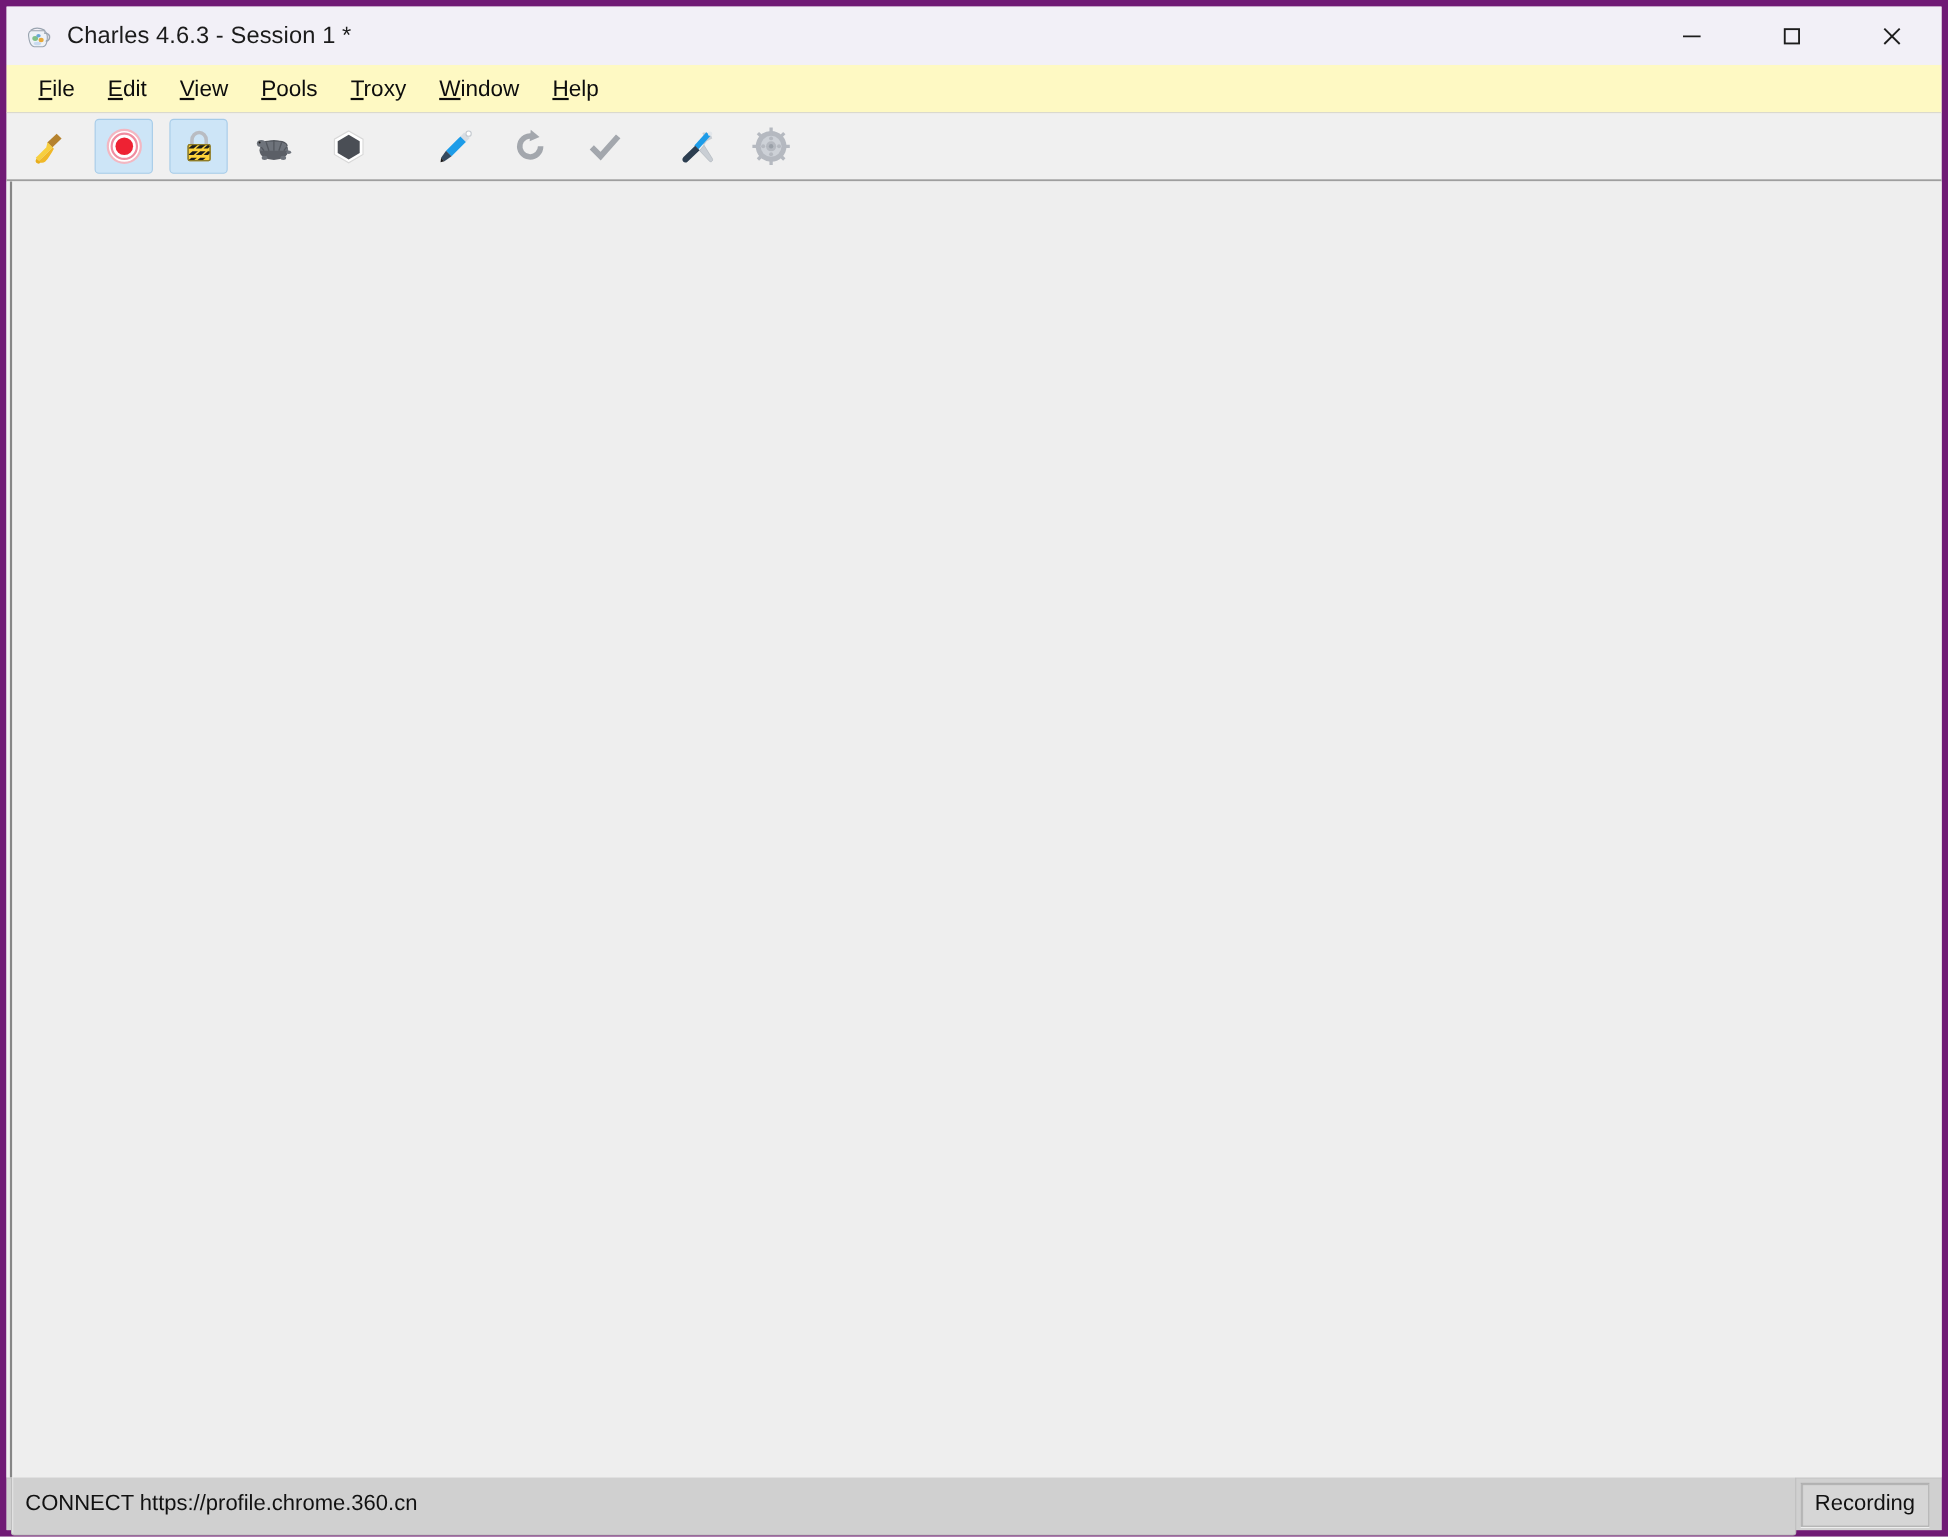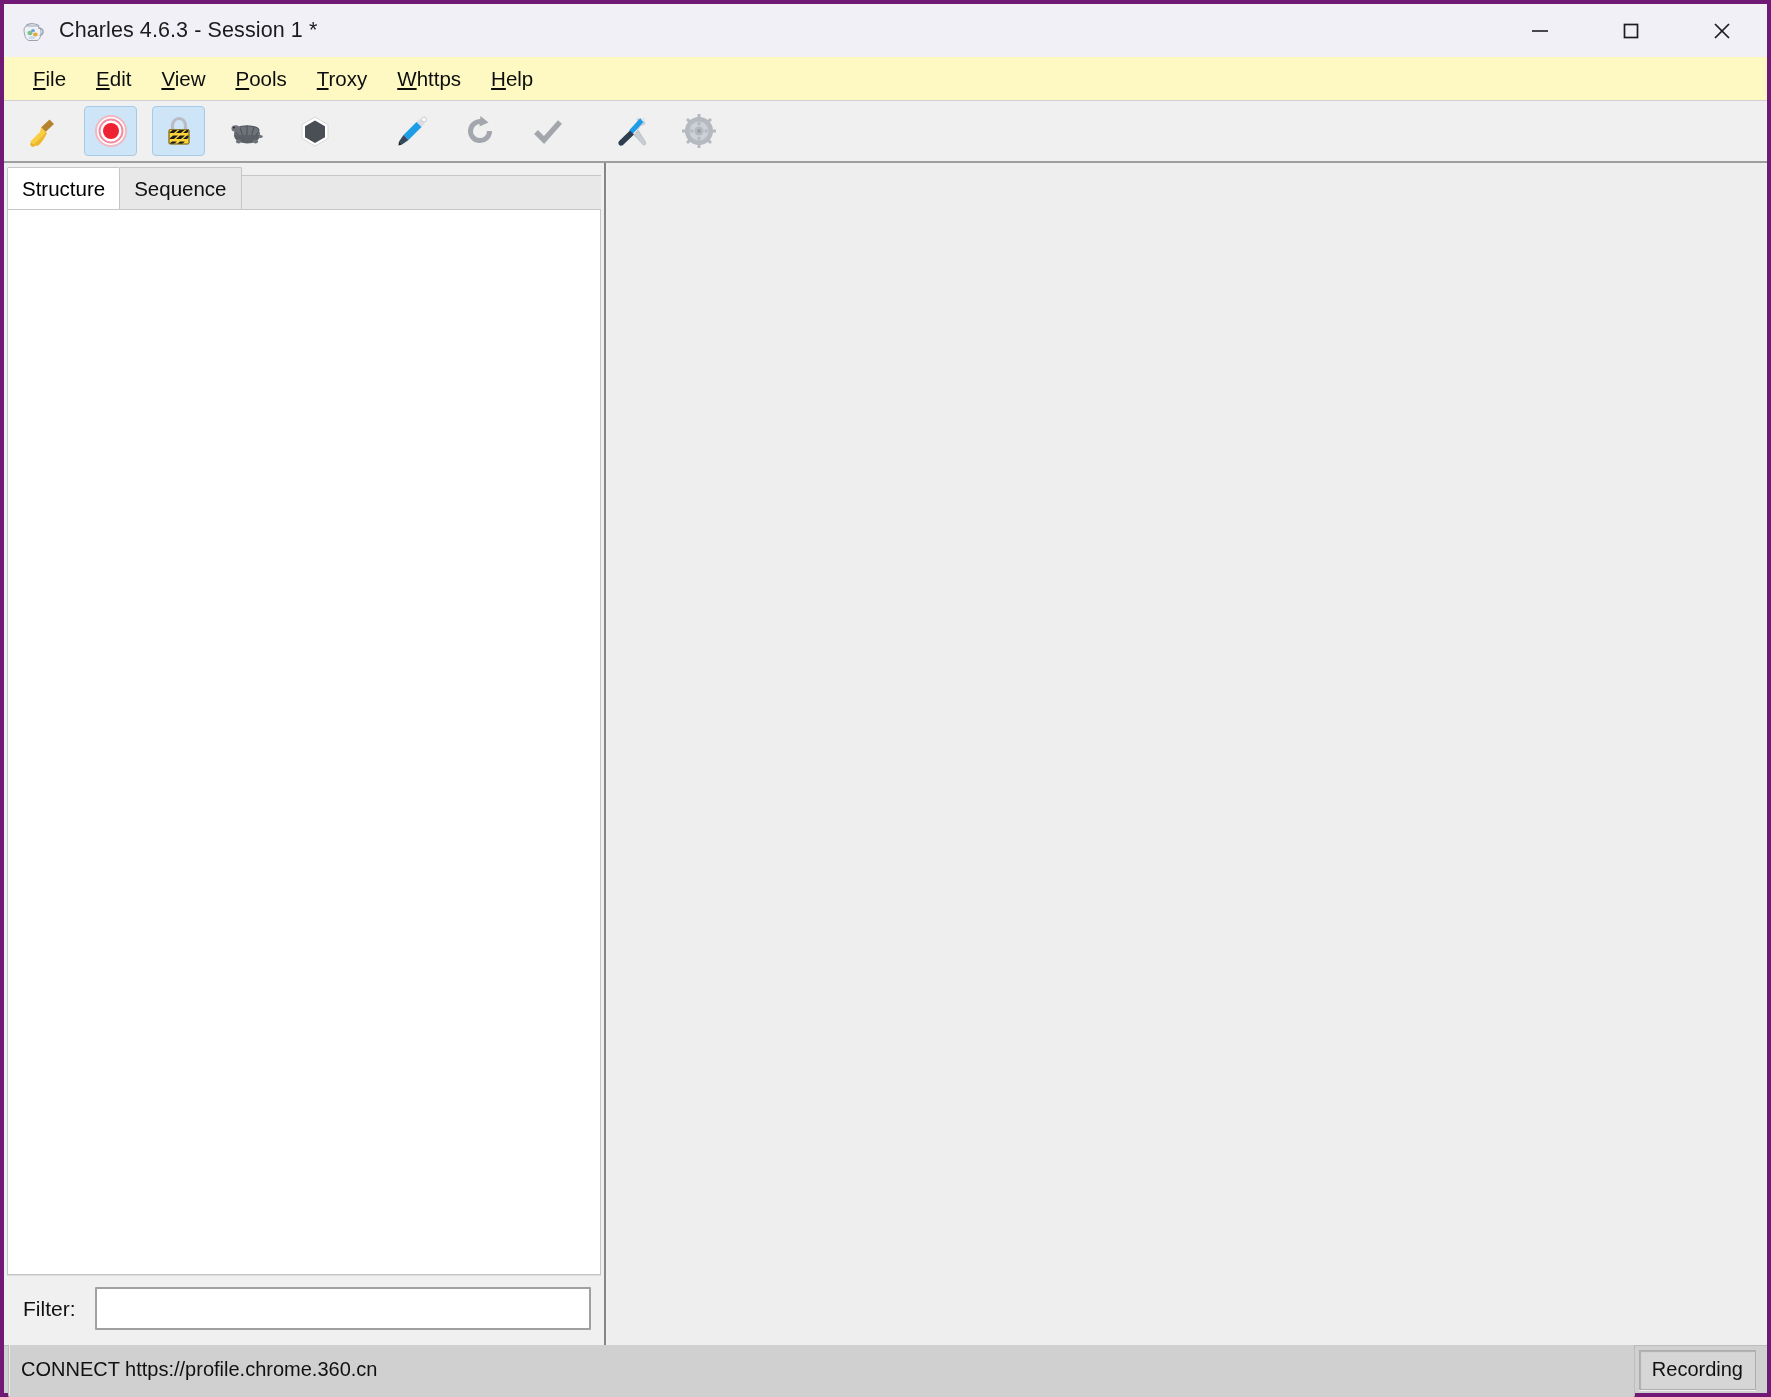--- a/index.html
+++ b/index.html
@@ -16,21 +16,21 @@
   }
 
   
   .window {
     width: 1771px;
     height: 1397px;
     display: flex;
     flex-direction: column;
     background: #f0f0f0;
     box-sizing: border-box;
-    border: 4px solid #701a75;
+    border: 6px solid #701a75;
   }
 
   
   .titlebar {
     height: 53px;
     flex: 0 0 53px;
     background: #f2f0f7;
     display: flex;
     align-items: center;
     position: relative;
@@ -333,21 +333,21 @@
       </div>
     </div>
   </div>
 
   <div class="menubar">
     <div class="menu-item"><u>F</u><span>ile</span></div>
     <div class="menu-item"><u>E</u><span>dit</span></div>
     <div class="menu-item"><u>V</u><span>iew</span></div>
     <div class="menu-item"><u>P</u><span>ools</span></div>
     <div class="menu-item"><u>T</u><span>roxy</span></div>
-    <div class="menu-item"><u>W</u><span>https</span></div>
+    <div class="menu-item"><u>W</u><span>indow</span></div>
     <div class="menu-item"><u>H</u><span>elp</span></div>
   </div>
 
   <div class="toolbar">
 
     <div class="tb-btn">
       <svg width="40" height="40" viewBox="0 0 40 40">
         <path d="M26.5 8.5 L31 13 L22.5 21 L18 16.5 Z" fill="#b5822e"></path>
         <path d="M18.2 16.3 L22.8 20.9 L19.5 24.5 C17 27 13 31 10 33.5 L7.5 30.5 C10.5 27.5 14.5 23.5 17 21 Z" fill="#f7cf3f"></path>
         <path d="M10 33.5 C13 31 17 27 19.5 24.5 L22.8 20.9 L24 22.2 C22 26 19 31 16 34 C14 35.5 11.5 35.2 10 33.5 Z" fill="#f0b828"></path>
@@ -462,36 +462,20 @@
         <circle cx="20" cy="27.2" r="1.8" fill="#b5b9c0"></circle>
         <circle cx="12.8" cy="20" r="1.8" fill="#b5b9c0"></circle>
         <circle cx="27.2" cy="20" r="1.8" fill="#b5b9c0"></circle>
       </svg>
     </div>
 
   </div>
 
   <div class="content">
 
-    <div class="left-pane">
-
-      <div class="tabstrip">
-        <div class="tab active">Structure</div>
-        <div class="tab">Sequence</div>
-        <div class="tab-filler"></div>
-      </div>
-
-      <div class="tree-area"></div>
-
-      <div class="filter-bar">
-        <span class="filter-label">Filter:</span>
-        <input class="filter-input" type="text" placeholder="" style="">
-      </div>
-
-    </div>
 
     <div class="splitter"></div>
 
     <div class="right-pane"></div>
 
   </div>
 
   <div class="statusbar">
     <div class="status-main">CONNECT https://profile.chrome.360.cn</div>
     <div class="status-record">Recording</div>

